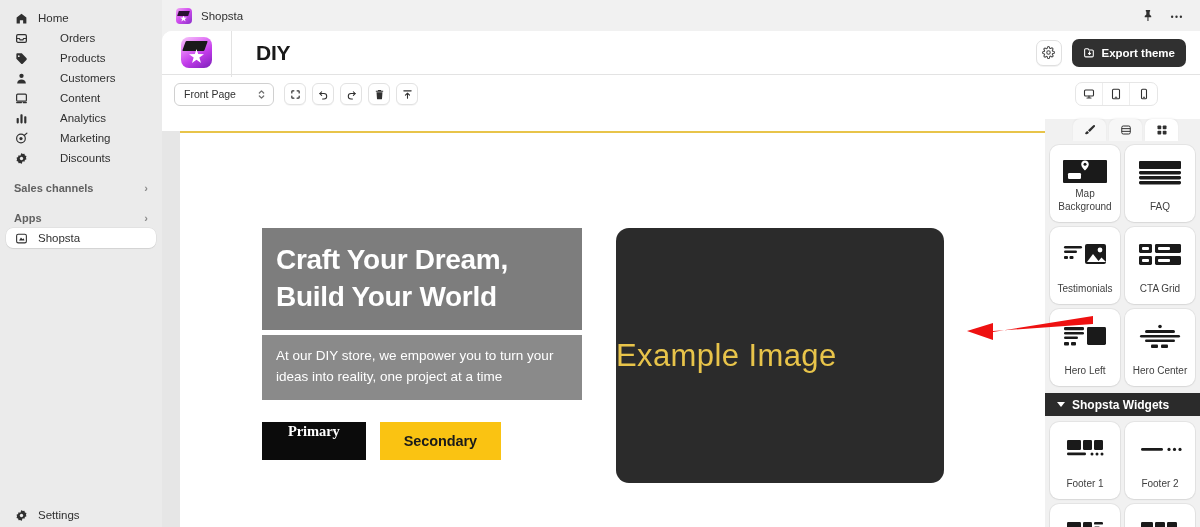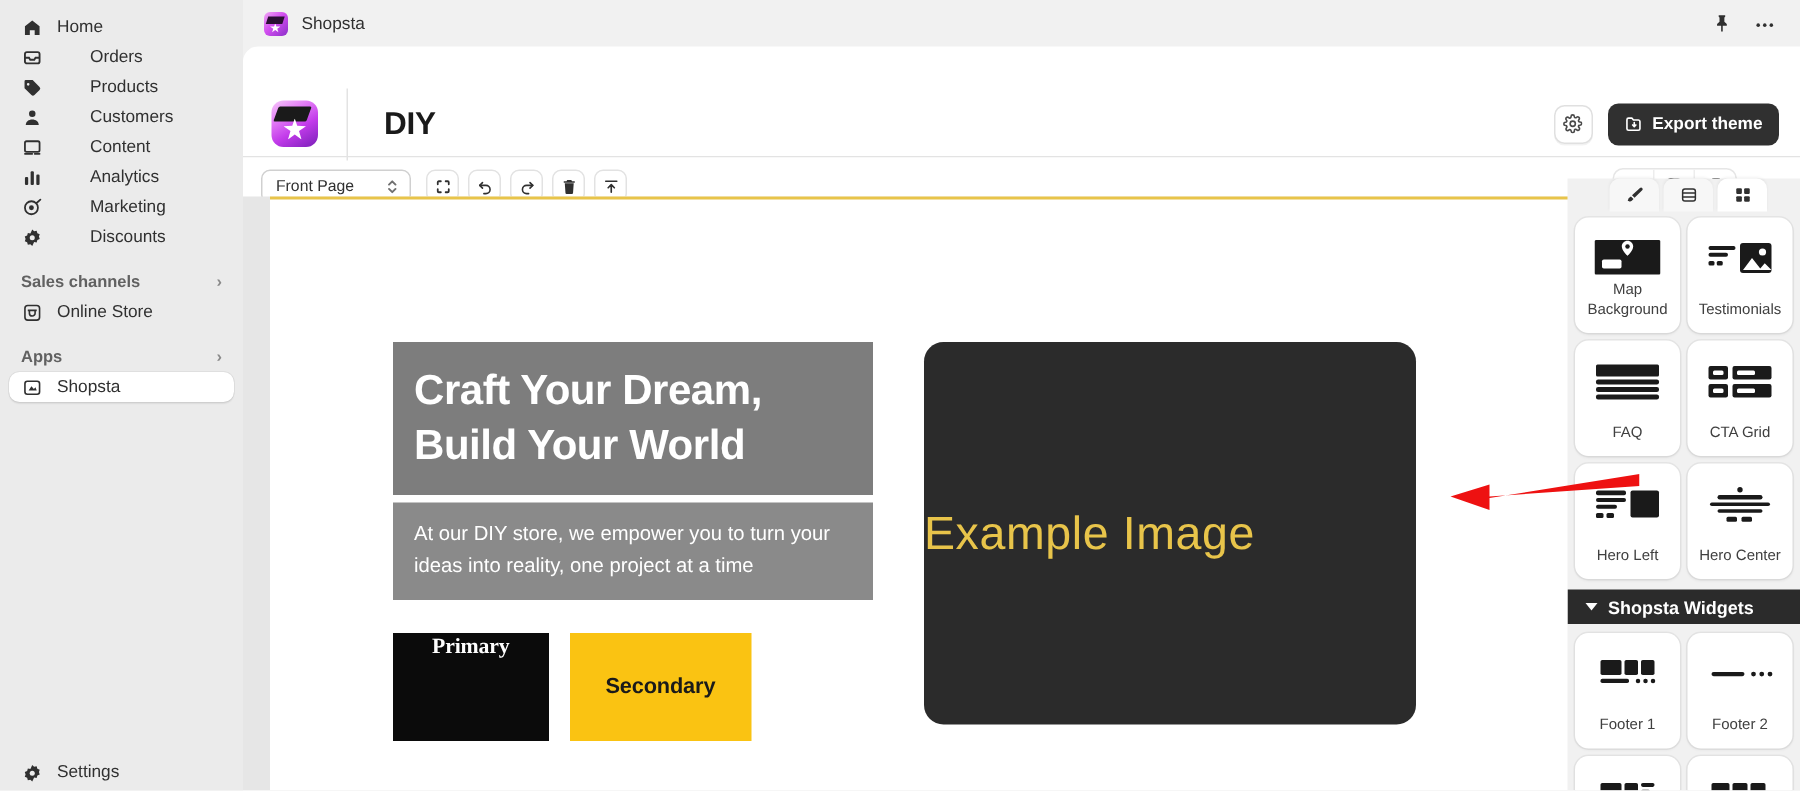--- a/index.html
+++ b/index.html
@@ -86,21 +86,20 @@
     background: #ffffff;
     border-top-left-radius: 10px;
     overflow: hidden;
   }
 
   
   .theme-head {
     height: 44px; display: flex; align-items: center;
     border-bottom: 1px solid #e3e3e3;
     background: #fff;
-    margin-top: 30px;
   }
   .logo-cell {
     width: 70px; height: 48px; display: flex; align-items: center; justify-content: center;
     border-right: 1px solid #e3e3e3;
   }
   .biglogo {
     width: 31px; height: 31px; border-radius: 8px;
     background: linear-gradient(150deg,#f6c9fa 0%, #e47ef6 30%, #c23bea 60%, #7a1fb8 100%);
     position: relative; overflow: hidden;
   }
@@ -179,21 +178,21 @@
     font-size: 13.5px; line-height: 1.55;
     padding: 11px 14px 12px 14px; margin-top: 5px;
   }
   .hero-btns { display: flex; gap: 14px; margin-top: 22px; }
   .btn-primary {
     background: #0b0b0b; color: #fff; font-size: 14.5px; font-weight: 600;
     padding: 1px 26px; letter-spacing: -.1px; font-family: Liberation Serif, serif;
   }
   .btn-secondary {
     background: #fac312; color: #1a1a1a; font-size: 14.5px; font-weight: 600;
-    padding: 28px 24px; letter-spacing: -.1px;
+    padding: 11px 24px; letter-spacing: -.1px;
   }
   .hero-img {
     width: 328px; height: 255px; background: #2b2b2b;
     display: flex; align-items: center; justify-content: flex-start; border-radius: 13px;
   }
   .hero-img span { color: #e8c44a; font-size: 31px; font-weight: 300; letter-spacing: .4px; }
 
   
   .vscroll {
     position: absolute; right: 21px; top: 4px; width: 5px; height: 150px;
@@ -329,29 +328,20 @@
           </svg>
         </span>
       <span>Discounts</span>
     </div>
 
     <div class="sec-gap"></div>
 
     <div class="nav-group-head">
       <span>Sales channels</span>
       <span class="chev">›</span>
-    </div>
-    <div class="nav-item">
-      <span class="ico">
-          <svg class="g" width="13" height="13" viewBox="0 0 24 24" fill="none" stroke="currentColor" stroke-width="2">
-            <rect x="3" y="3" width="18" height="18" rx="3.5"></rect>
-            <path d="M6.5 9h11M8.5 9v3.5a3.5 3.5 0 0 0 7 0V9"></path>
-          </svg>
-        </span>
-      <span>Online Store</span>
     </div>
 
     <div class="sec-gap"></div>
 
     <div class="nav-group-head">
       <span>Apps</span>
       <span class="chev">›</span>
     </div>
     <div class="nav-item active">
       <span class="ico">
@@ -570,42 +560,42 @@
                     <path d="M22 2.5c-2.1 0-3.8 1.7-3.8 3.8 0 2.8 3.8 6.2 3.8 6.2s3.8-3.4 3.8-6.2c0-2.1-1.7-3.8-3.8-3.8z" fill="#fff"></path>
                     <circle cx="22" cy="6.3" r="1.5" fill="#1a1a1a"></circle>
                   </svg>
               </div>
               <div class="wlabel">Map Background</div>
             </div>
 
             <div class="wcard">
               <div class="thumb">
                 <svg class="g" width="44" height="27" viewBox="0 0 44 27">
+                    <rect x="1" y="2" width="42" height="8" rx="1" fill="#1a1a1a"></rect>
+                    <rect x="1" y="12" width="42" height="3.4" rx="1.4" fill="#1a1a1a"></rect>
+                    <rect x="1" y="17" width="42" height="3.4" rx="1.4" fill="#1a1a1a"></rect>
+                    <rect x="1" y="22" width="42" height="3.4" rx="1.4" fill="#1a1a1a"></rect>
+                  </svg>
+              </div>
+              <div class="wlabel">FAQ</div>
+            </div>
+
+            <div class="wcard">
+              <div class="thumb">
+                <svg class="g" width="44" height="27" viewBox="0 0 44 27">
                     <rect x="1" y="5" width="18" height="2.6" rx="1.3" fill="#1a1a1a"></rect>
                     <rect x="1" y="9.5" width="13" height="2.6" rx="1.3" fill="#1a1a1a"></rect>
                     <rect x="1" y="15" width="4" height="3" rx="1" fill="#1a1a1a"></rect>
                     <rect x="6.5" y="15" width="4" height="3" rx="1" fill="#1a1a1a"></rect>
                     <rect x="22" y="3" width="21" height="20" rx="2" fill="#1a1a1a"></rect>
                     <circle cx="37" cy="9" r="2.4" fill="#fff"></circle>
                     <path d="M24 21l6-8 5.5 7 3-3.5 4.5 4.5z" fill="#fff"></path>
                   </svg>
               </div>
               <div class="wlabel">Testimonials</div>
-            </div>
-
-            <div class="wcard">
-              <div class="thumb">
-                <svg class="g" width="44" height="27" viewBox="0 0 44 27">
-                    <rect x="1" y="2" width="42" height="8" rx="1" fill="#1a1a1a"></rect>
-                    <rect x="1" y="12" width="42" height="3.4" rx="1.4" fill="#1a1a1a"></rect>
-                    <rect x="1" y="17" width="42" height="3.4" rx="1.4" fill="#1a1a1a"></rect>
-                    <rect x="1" y="22" width="42" height="3.4" rx="1.4" fill="#1a1a1a"></rect>
-                  </svg>
-              </div>
-              <div class="wlabel">FAQ</div>
             </div>
 
             <div class="wcard">
               <div class="thumb">
                 <svg class="g" width="44" height="27" viewBox="0 0 44 27">
                     <rect x="1" y="3" width="13" height="9" rx="1.4" fill="#1a1a1a"></rect>
                     <rect x="4" y="6" width="7" height="3" rx="1" fill="#fff"></rect>
                     <rect x="17" y="3" width="26" height="9" rx="1.4" fill="#1a1a1a"></rect>
                     <rect x="20" y="6" width="12" height="3" rx="1" fill="#fff"></rect>
                     <rect x="1" y="15" width="13" height="9" rx="1.4" fill="#1a1a1a"></rect>

